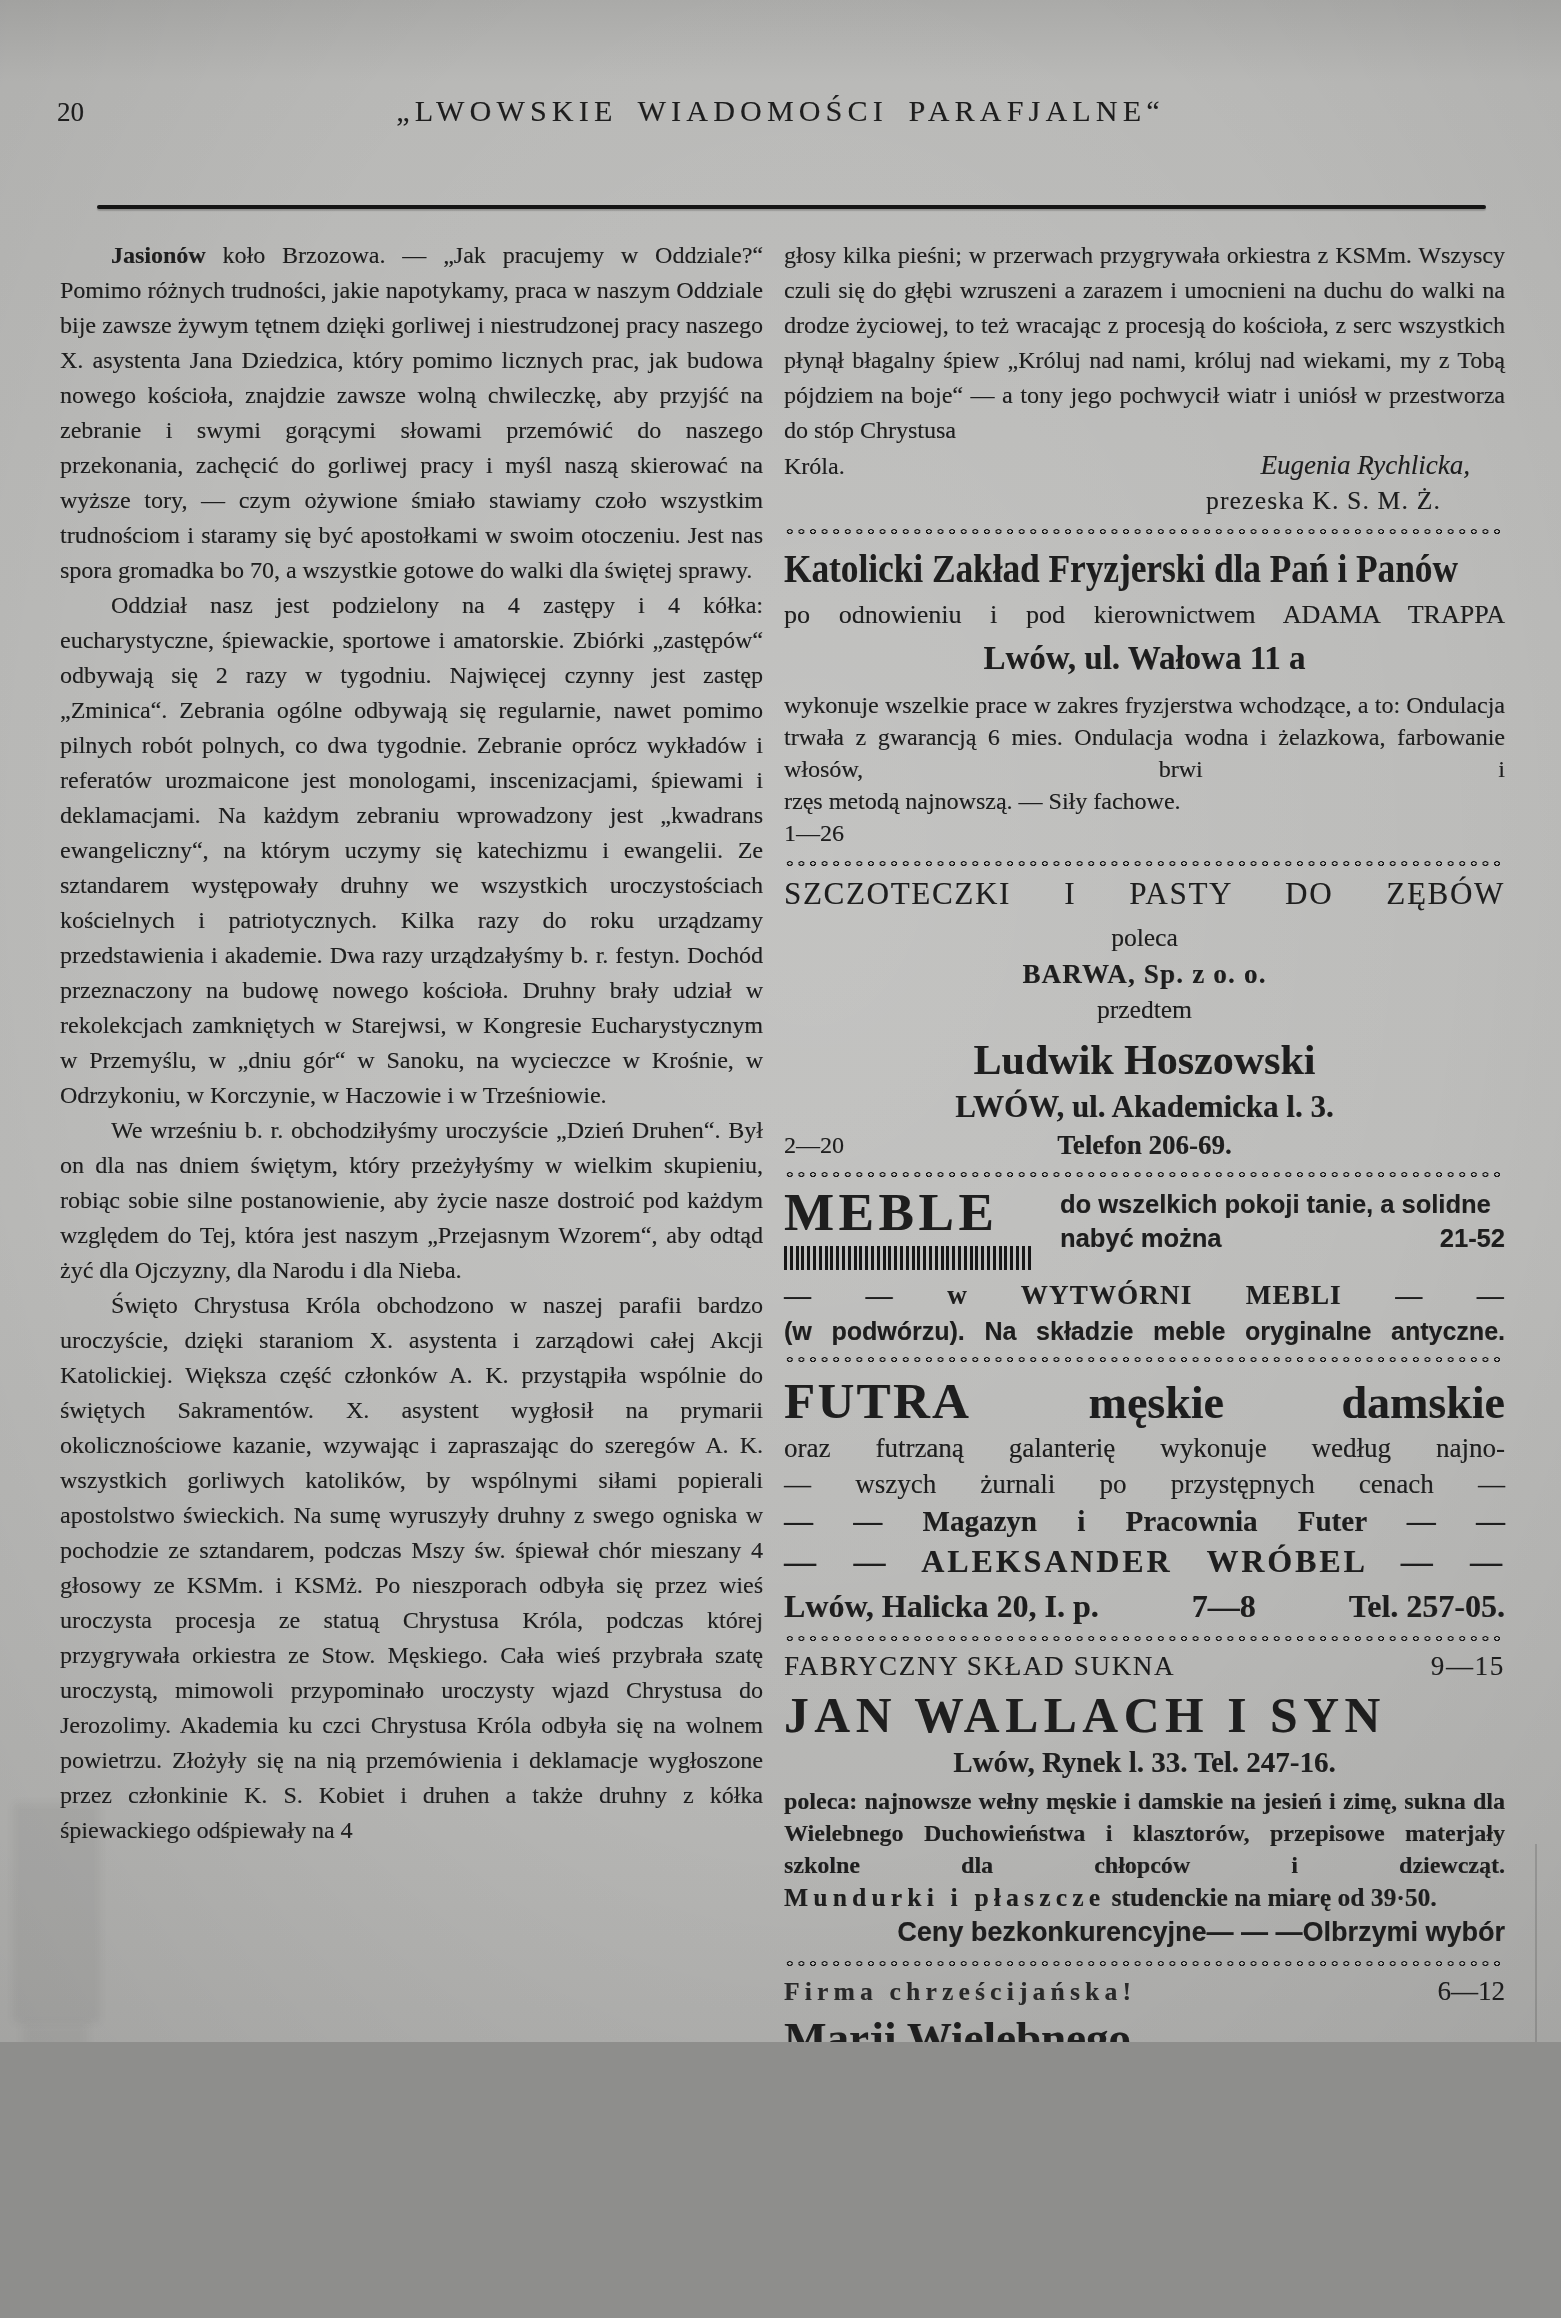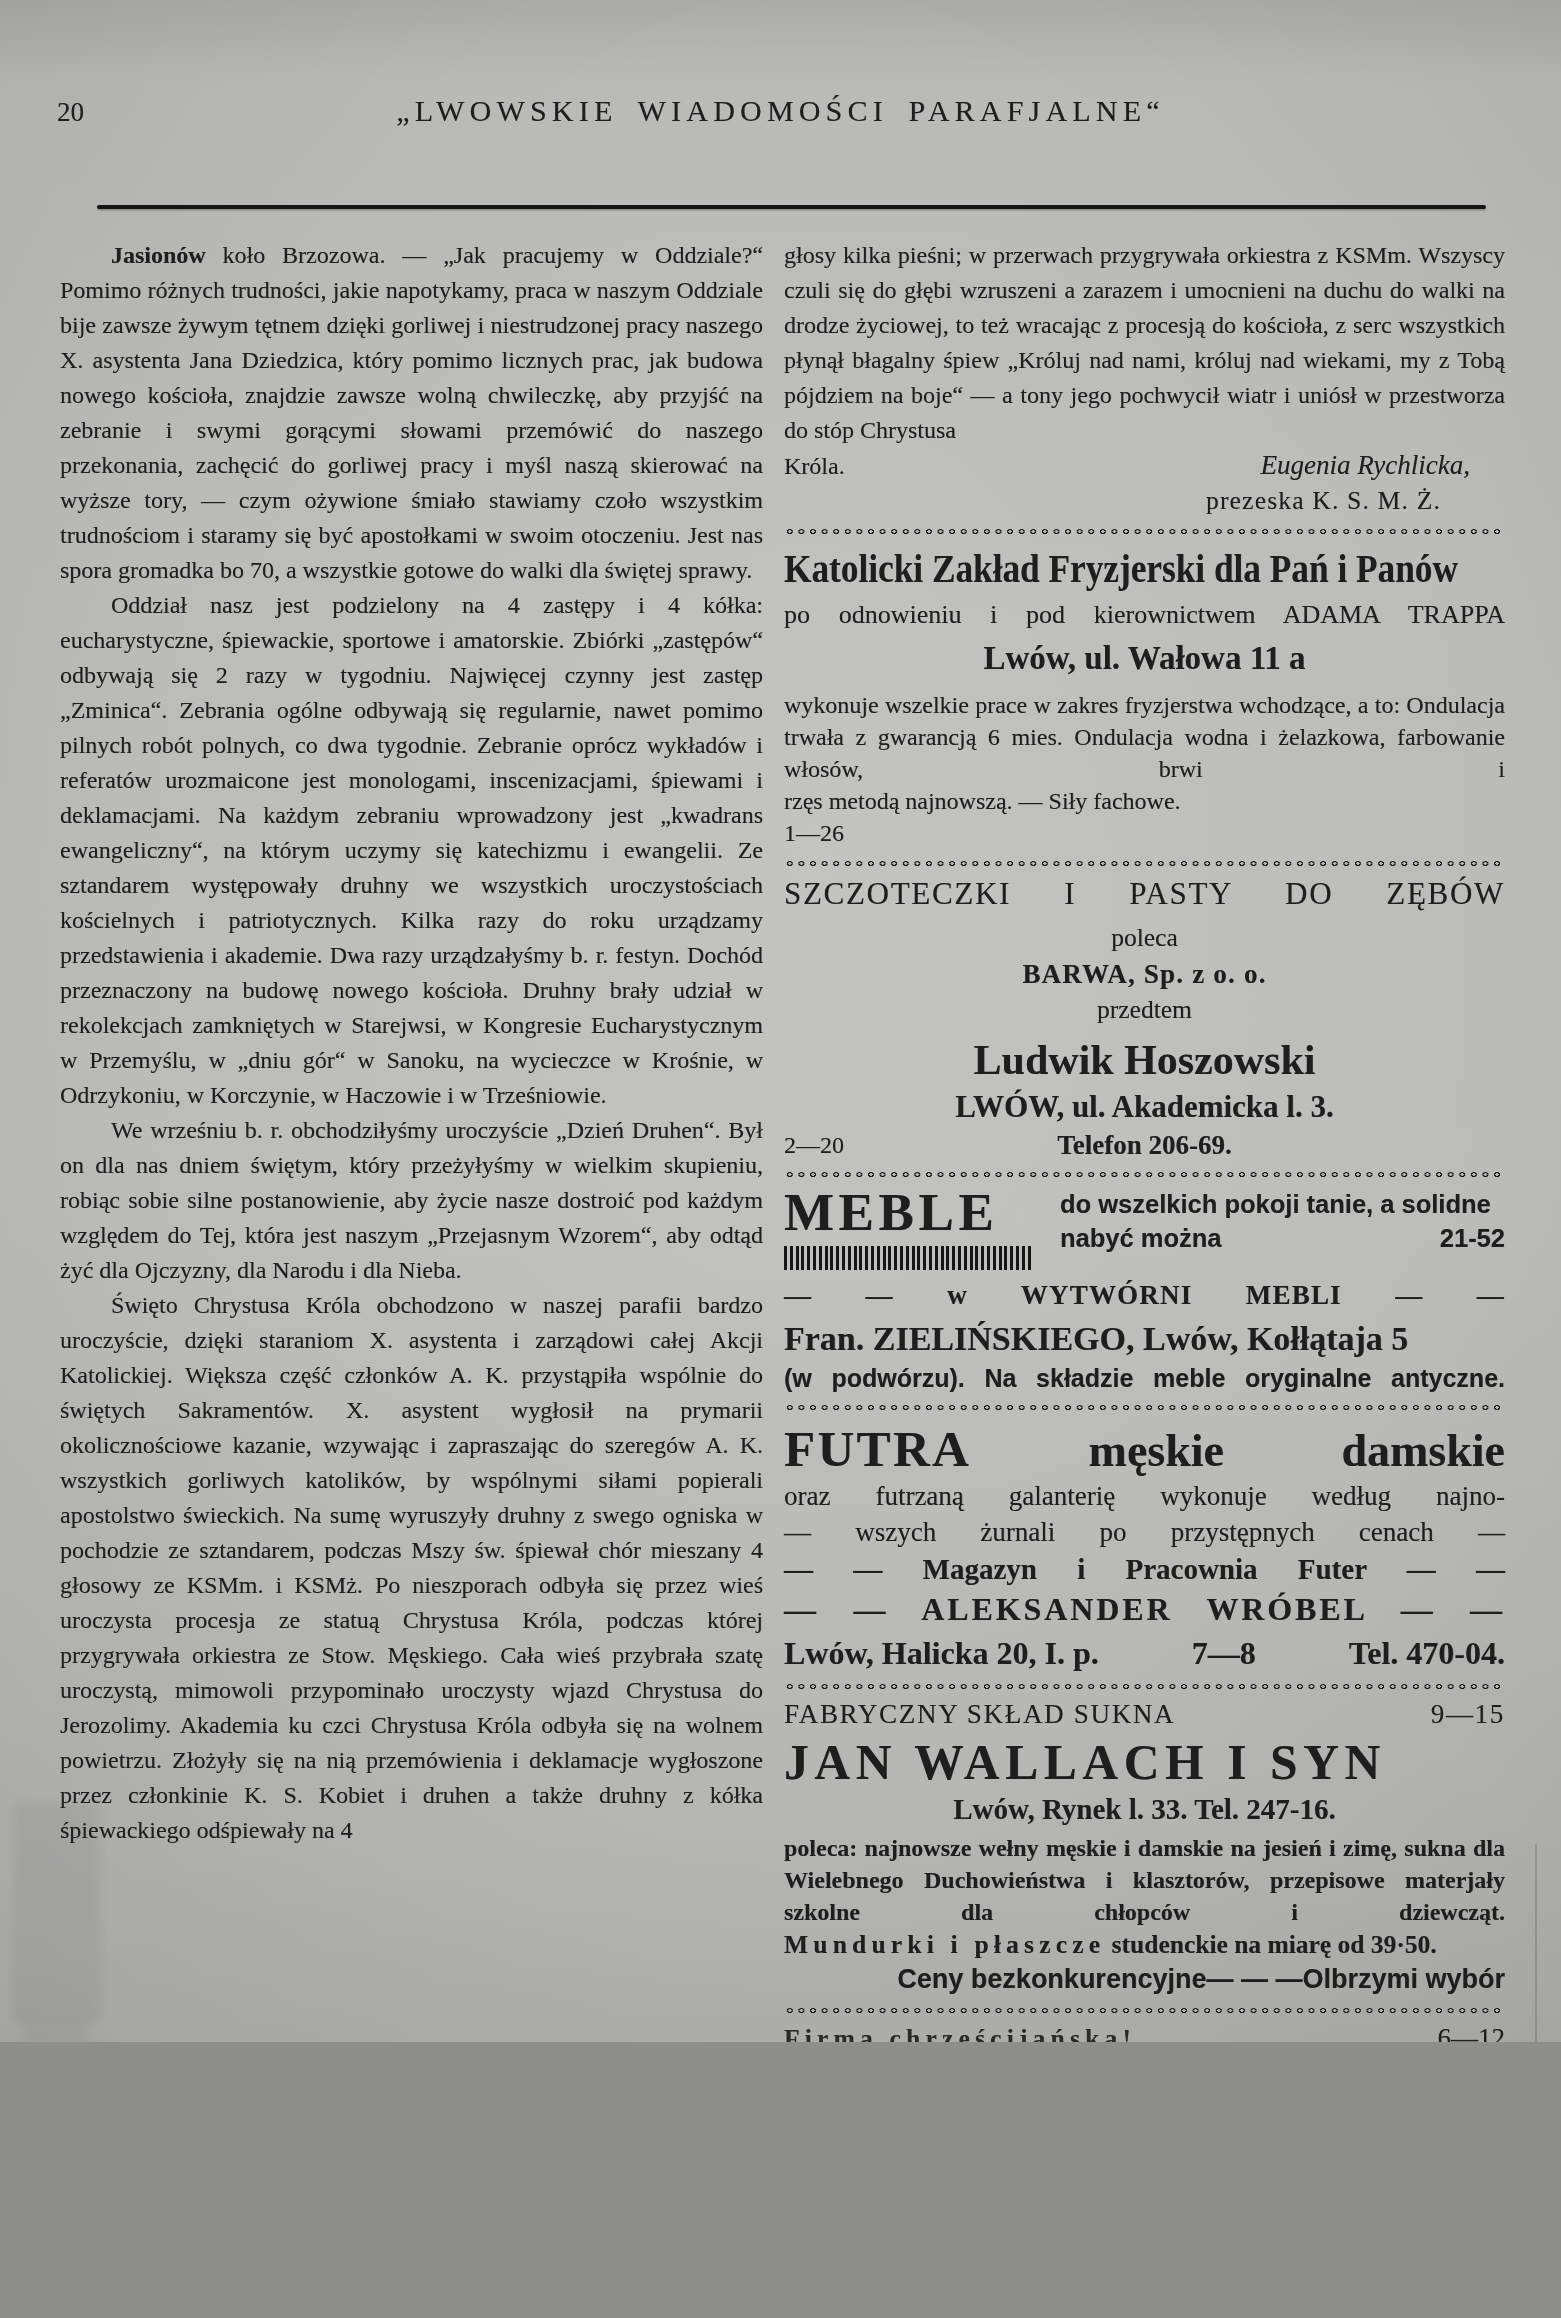--- a/index.html
+++ b/index.html
@@ -162,40 +162,39 @@
         </div>
         <div class="meble-right sans">
           <div>do wszelkich pokoji tanie, a solidne</div>
           <div class="meble-l2">
             <span>nabyć można</span>
             <span>21-52</span>
           </div>
         </div>
       </div>
       <div class="factory-line just">— — w WYTWÓRNI MEBLI — —</div>
-      <div class="zielinski">Fran. ZIELIŃSKIEGO, Lwów, Kołłątaja 5</div>
       <div class="podworzu sans just">(w podwórzu). Na składzie meble oryginalne antyczne.</div>
     </div>
 
     <div class="sep"></div>
 
     <div class="ad">
       <div class="futra-title">
         <span class="futra-w1">FUTRA</span>
         <span class="futra-w23">męskie</span>
         <span class="futra-w23">damskie</span>
       </div>
       <div class="futra-l just">oraz futrzaną galanterię wykonuje według najno-</div>
       <div class="futra-l just">— wszych żurnali po przystępnych cenach —</div>
       <div class="futra-l3 just">— — Magazyn i Pracownia Futer — —</div>
       <div class="futra-l4 just">— — ALEKSANDER WRÓBEL — —</div>
       <div class="futra-addr">
         <span>Lwów, Halicka 20, I. p.</span>
         <span>7—8</span>
-        <span>Tel. 470-04.</span>
+        <span>Tel. 257-05.</span>
       </div>
     </div>
 
     <div class="sep"></div>
 
     <div class="ad">
       <div class="sukna-row">
         <span>FABRYCZNY SKŁAD SUKNA</span>
         <span>9—15</span>
       </div>

